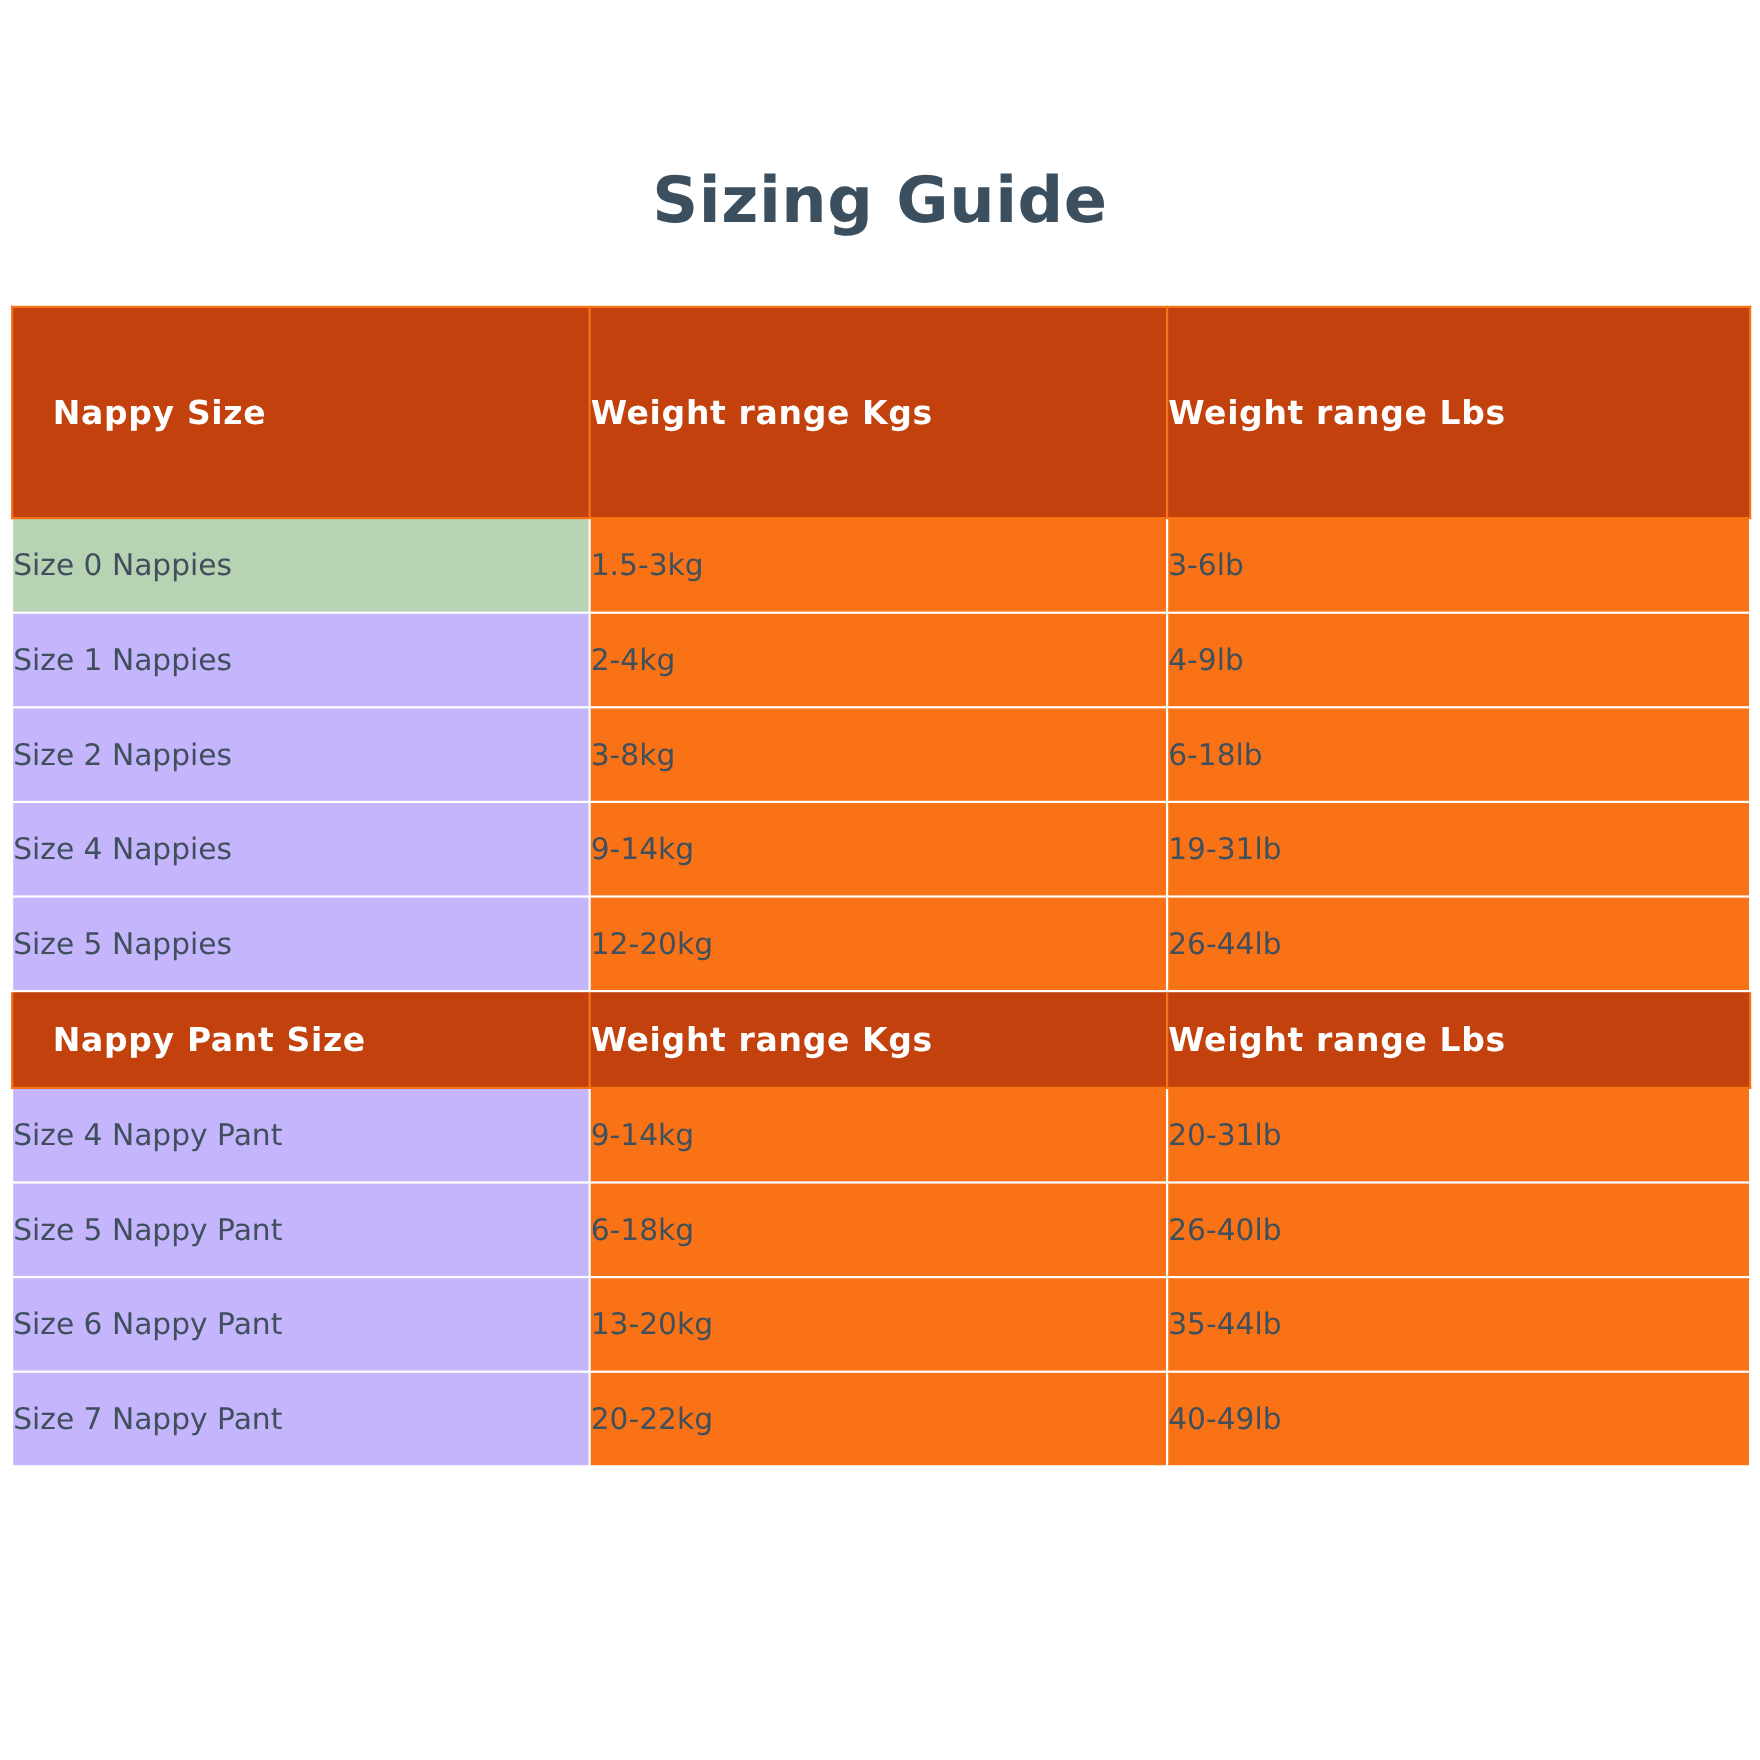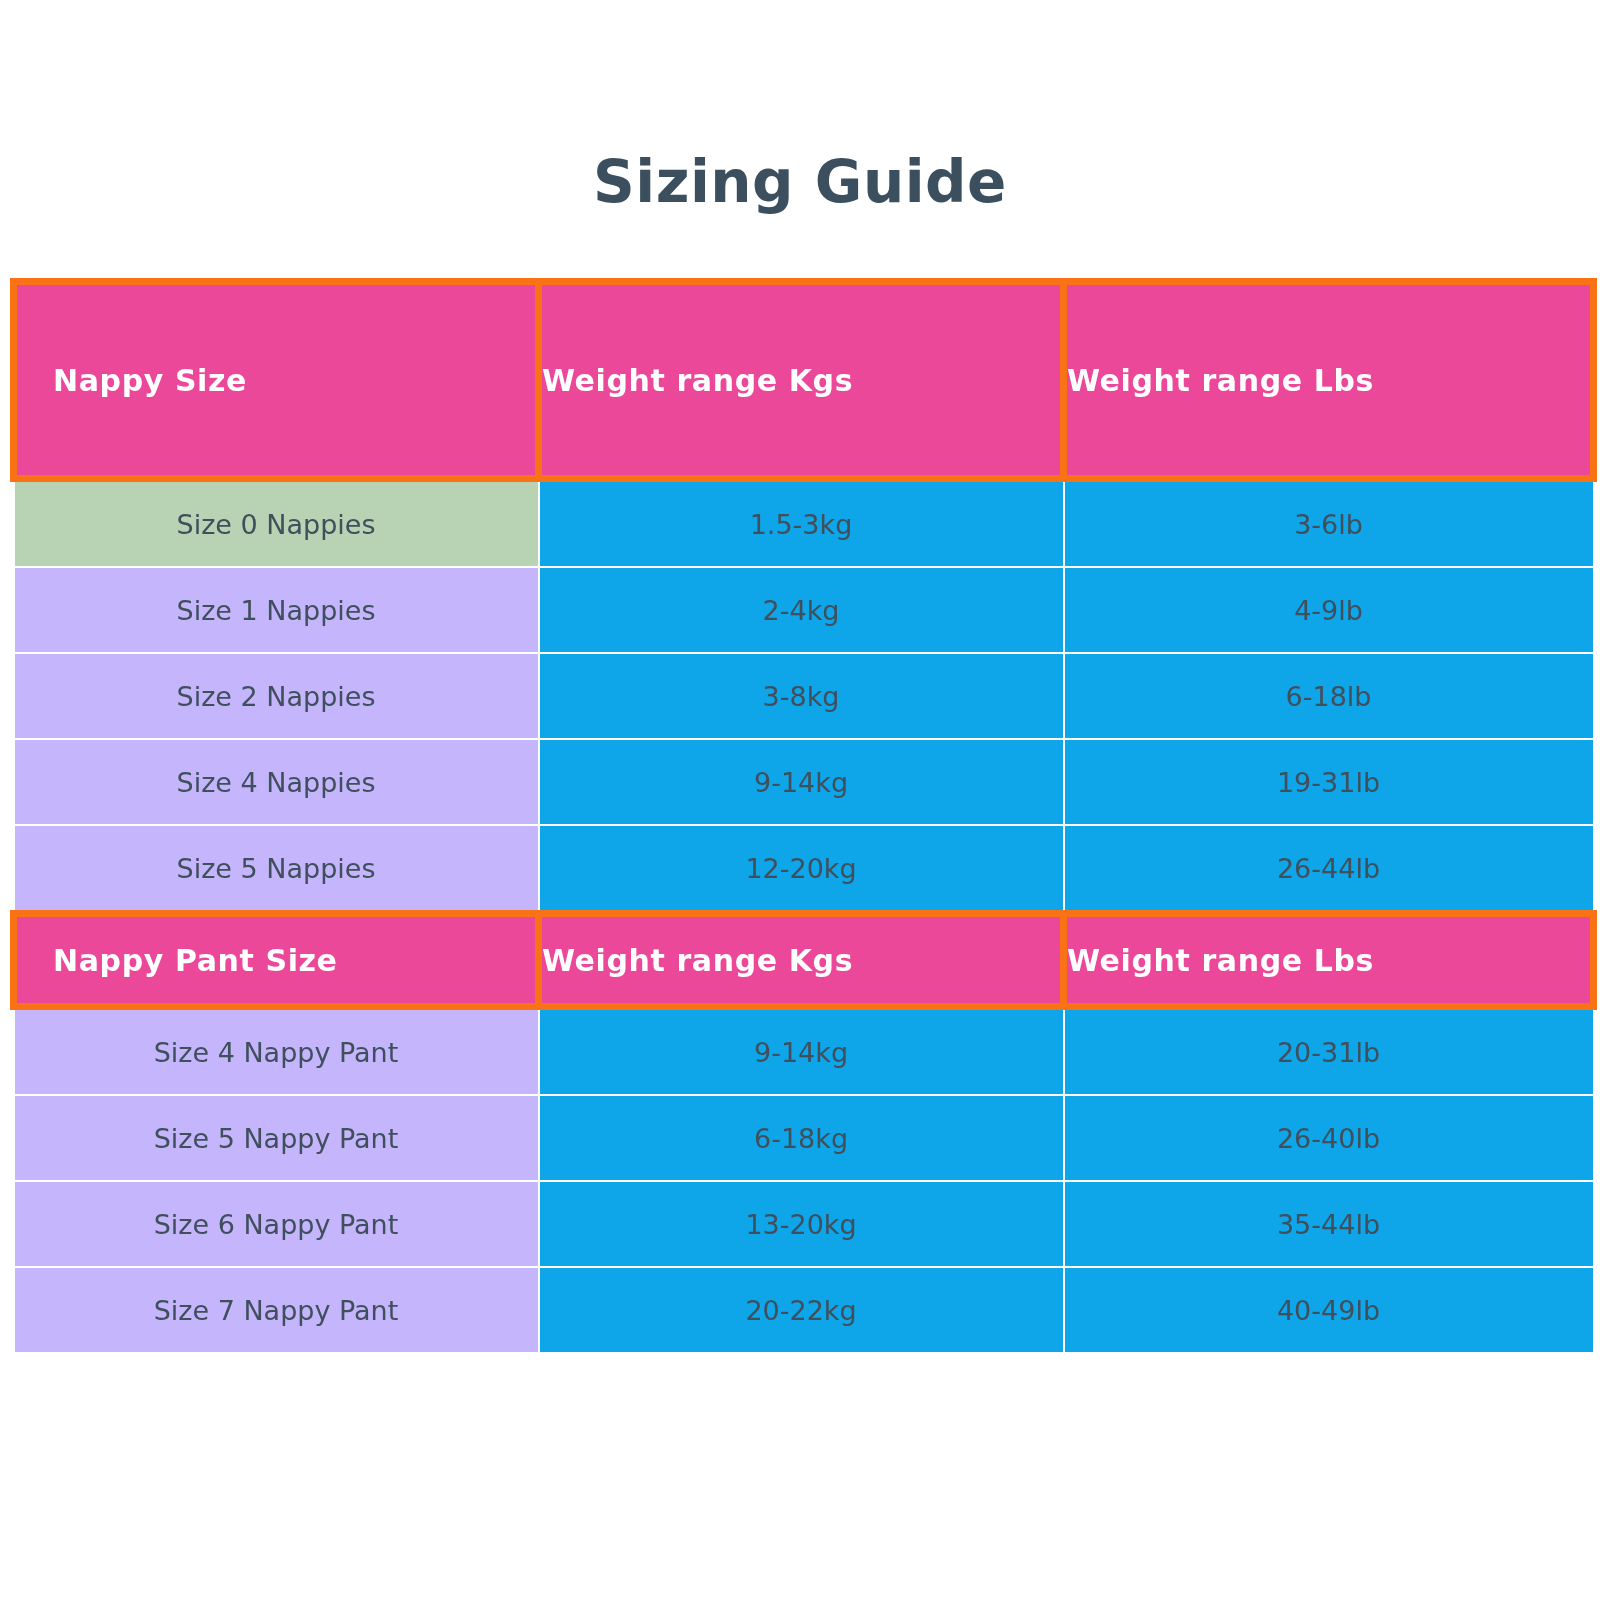--- a/index.html
+++ b/index.html
@@ -40,26 +40,26 @@
   table.sizing {
     border-collapse: collapse;
     table-layout: fixed;
     width: 1580px;
   }
   table.sizing col.c1 { width: 525px; }
   table.sizing col.c2 { width: 525px; }
   table.sizing col.c3 { width: 530px; }
 
   .hdr td {
-    background: #ec4899;
+    background: #c2410c;
     color: #ffffff;
     font-weight: bold;
     font-size: 30px;
     letter-spacing: 0.6px;
-    border: 7px solid #f97316;
+    border: 2px solid #f97316;
     padding: 0;
   }
   .hdr.tall td {
     height: 190px;
     vertical-align: middle;
   }
   .hdr.short td {
     height: 86px;
     vertical-align: middle;
   }
@@ -68,30 +68,30 @@
     padding-left: 36px;
   }
   .hdr td.center {
     text-align: left;
   }
 
   tr.data td {
     height: 84px;
     font-size: 27px;
     color: #3f4f5c;
-    text-align: center;
+    text-align: left;
     vertical-align: middle;
     border: 2px solid #ffffff;
     padding: 0;
   }
   tr.data td.name {
     background: #c4b5fd;
   }
   tr.data td.val {
-    background: #0ea5e9;
+    background: #f97316;
   }
   tr.data.first td.name { background: #b7d3b4; }
 
   
   .table-wrap::after {
     content: "";
     position: absolute;
     inset: 0;
     pointer-events: none;
   }

